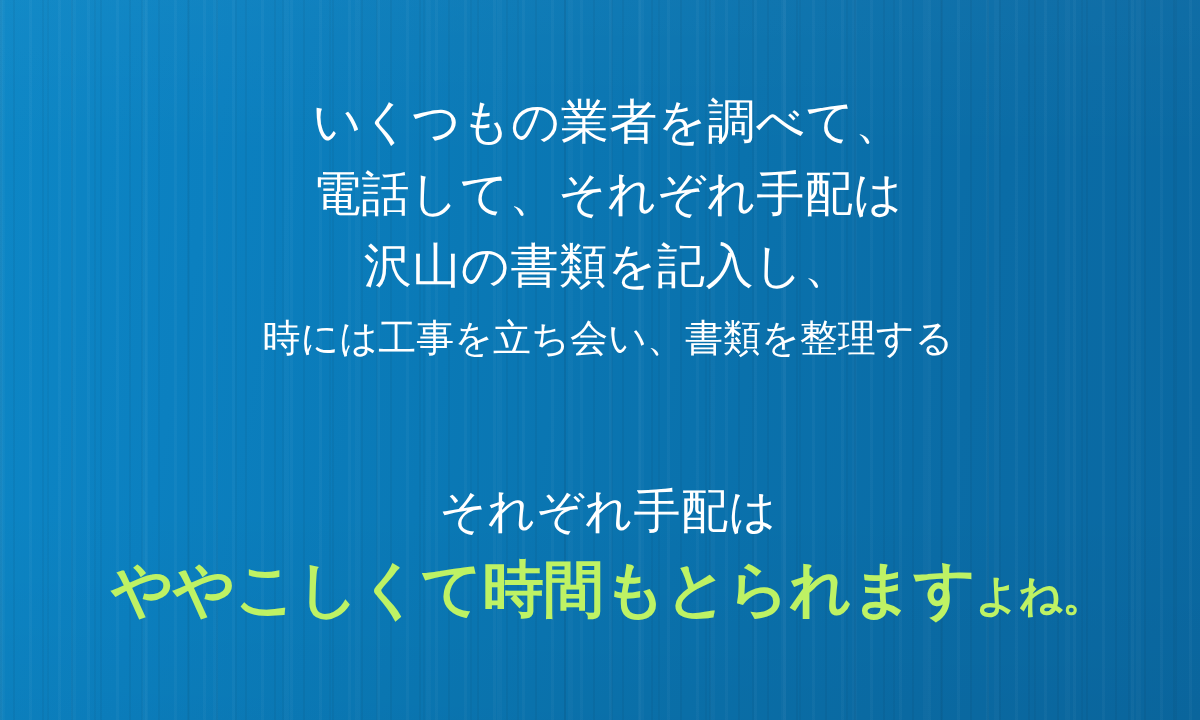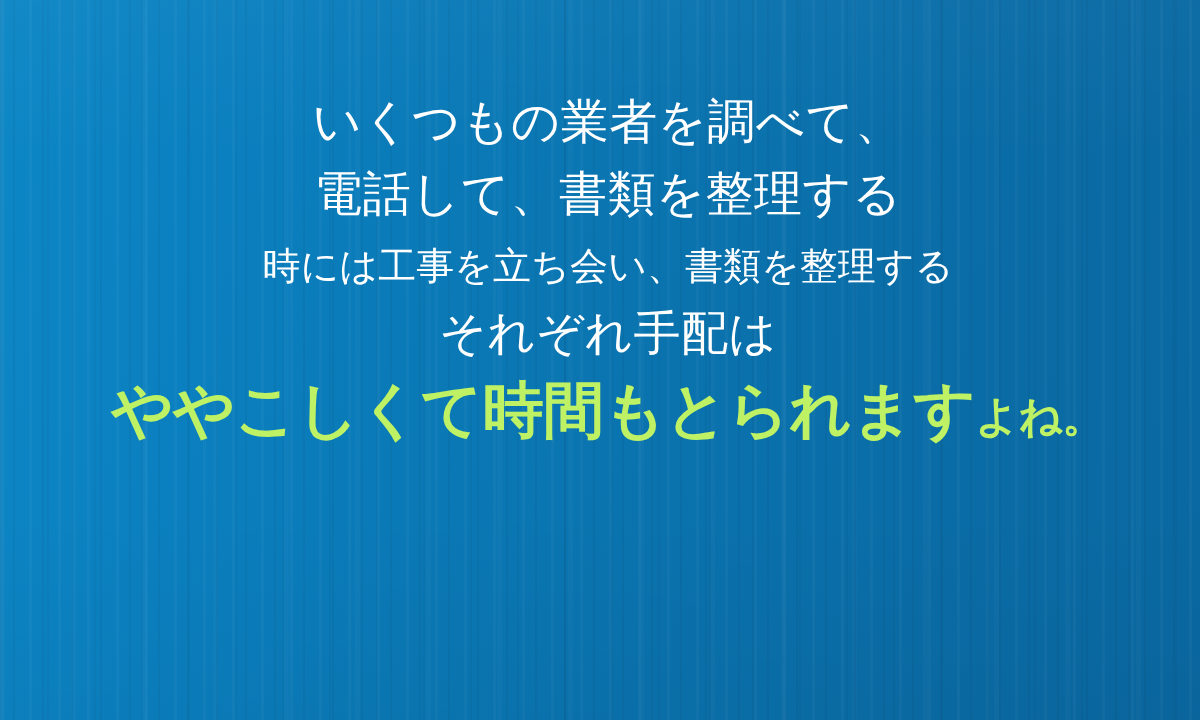--- a/index.html
+++ b/index.html
@@ -104,22 +104,22 @@
     white-space: nowrap;
   }
 
   .line.line-wide {
     font-size: 38px;
     letter-spacing: 0px;
   }
 
   
   .block-lower {
+    margin-top: 106px;
     width: 100%;
-    font-family: Liberation Serif, serif;
   }
 
   .lead-line {
     display: block;
     width: 100%;
     color: #ffffff;
     font-weight: 400;
     font-size: 47px;
     line-height: 62px;
     letter-spacing: 0.5px;
@@ -153,21 +153,22 @@
 <div class="banner">
 
   <div class="bg-gradient"></div>
   <div class="bg-stripes"></div>
   <div class="bg-vshade"></div>
 
   <div class="content">
 
     <div class="block-upper">
       <span class="line">いくつもの業者を調べて、</span>
-      <span class="line">電話して、書類を整理する</span>
+      <span class="line">電話して、それぞれ手配は</span>
+      <span class="line">沢山の書類を記入し、</span>
       <span class="line line-wide">時には工事を立ち会い、書類を整理する</span>
     </div>
 
     <div class="block-lower">
       <span class="lead-line">それぞれ手配は</span>
       <span class="punch-line">
         <span class="punch-main">ややこしくて時間もとられます</span><span class="punch-tail">よね。</span>
       </span>
     </div>
 

